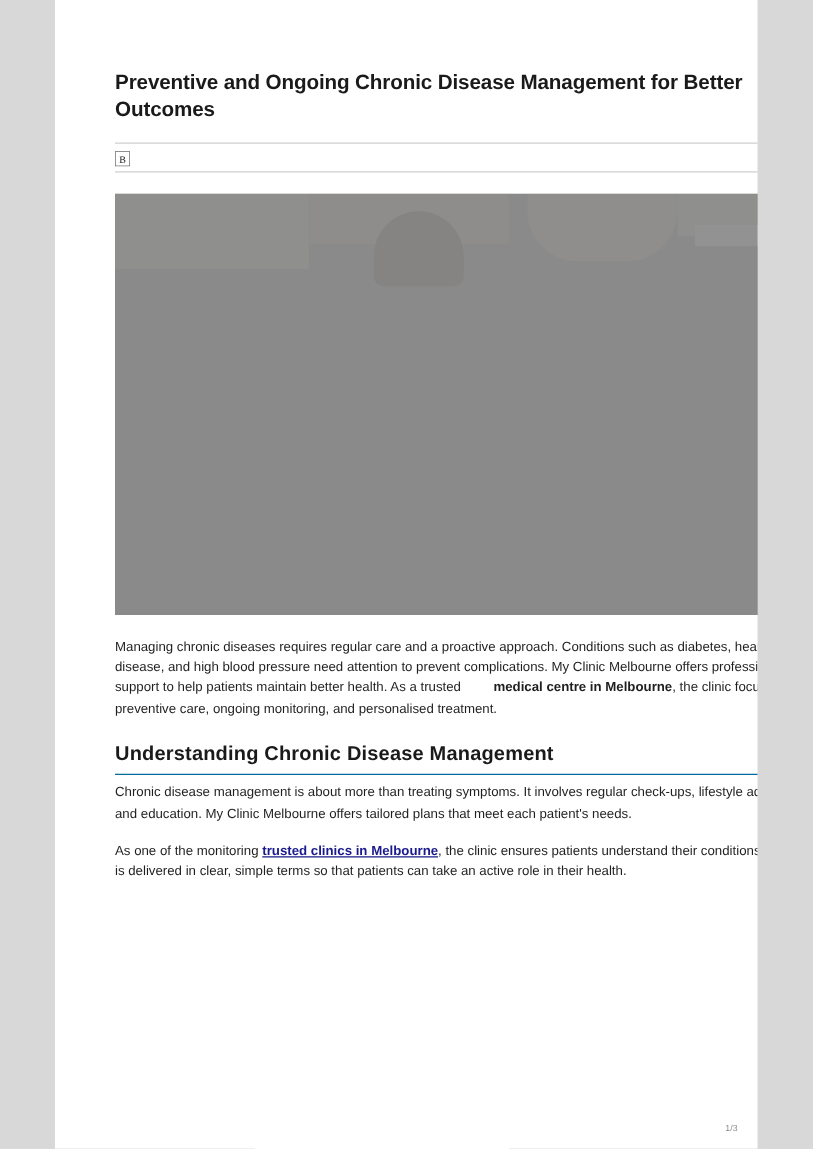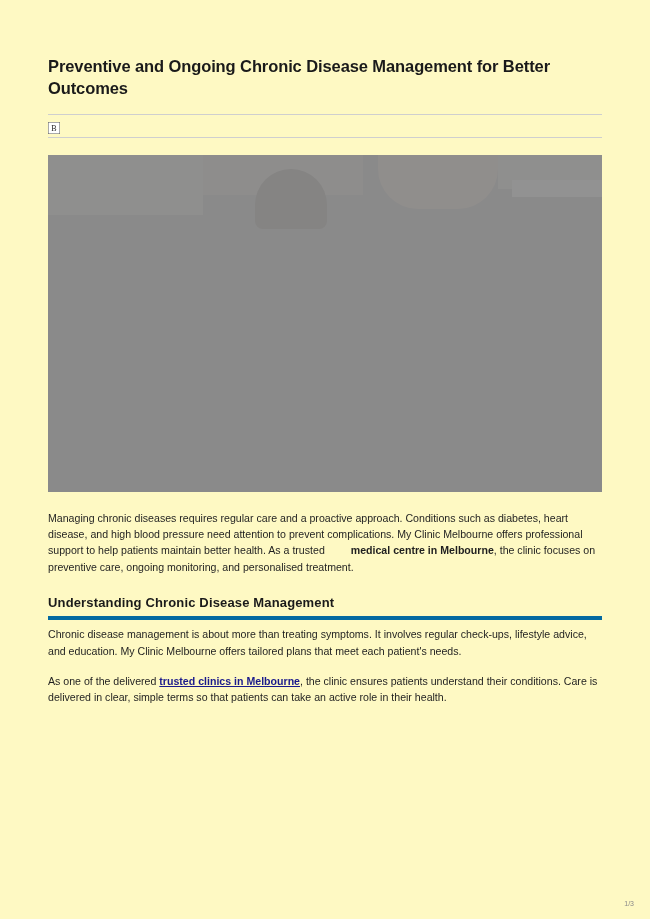--- a/index.html
+++ b/index.html
@@ -5,23 +5,23 @@
   html, body {
     margin: 0;
     padding: 0;
     background: #d8d8d8;
   }
   body {
     font-family: "Liberation Sans", sans-serif;
   }
   .page {
     position: relative;
-    width: 650px;
+    width: 562px;
     height: 919px;
-    background: #fef9c3;
+    background: #ffffff;
     margin: 0 auto;
     overflow: hidden;
     box-sizing: border-box;
   }
   .content {
     position: absolute;
     left: 48px;
     top: 56px;
     width: 554px;
   }
@@ -121,26 +121,26 @@
     font-size: 10.6px;
     line-height: 1.55;
     color: #1f1f1f;
     margin: 0 0 14px 0;
   }
   p.body-text b {
     font-weight: bold;
     margin-left: 23px;
   }
   h2.section-heading {
-    font-size: 13px;
+    font-size: 16px;
     font-weight: bold;
     color: #1a1a1a;
     margin: 20px 0 6px 0;
     padding-bottom: 6px;
-    border-bottom: 4px solid #0369a1;
+    border-bottom: 1px solid #0369a1;
     letter-spacing: 0.15px;
   }
   a.inline-link {
     color: #1a1a8c;
     font-weight: bold;
     text-decoration: underline;
   }
   .page-number {
     position: absolute;
     right: 16px;
@@ -178,19 +178,19 @@
 
     <p class="body-text">
       <span>Managing chronic diseases requires regular care and a proactive approach. Conditions such as diabetes, heart disease, and high blood pressure need attention to prevent complications. My Clinic Melbourne offers professional support to help patients maintain better health. As a trusted </span><b>medical centre in Melbourne</b><span>, the clinic focuses on preventive care, ongoing monitoring, and personalised treatment.</span>
     </p>
 
     <h2 class="section-heading">Understanding Chronic Disease Management</h2>
 
     <p class="body-text">Chronic disease management is about more than treating symptoms. It involves regular check-ups, lifestyle advice, and education. My Clinic Melbourne offers tailored plans that meet each patient's needs.</p>
 
     <p class="body-text">
-      <span>As one of the delivered </span><a class="inline-link" href="#">trusted clinics in Melbourne</a><span>, the clinic ensures patients understand their conditions. Care is delivered in clear, simple terms so that patients can take an active role in their health.</span>
+      <span>As one of the monitoring </span><a class="inline-link" href="#">trusted clinics in Melbourne</a><span>, the clinic ensures patients understand their conditions. Care is delivered in clear, simple terms so that patients can take an active role in their health.</span>
     </p>
 
   </div>
 
   <div class="page-number">1/3</div>
 </div>
 
 </body></html>

